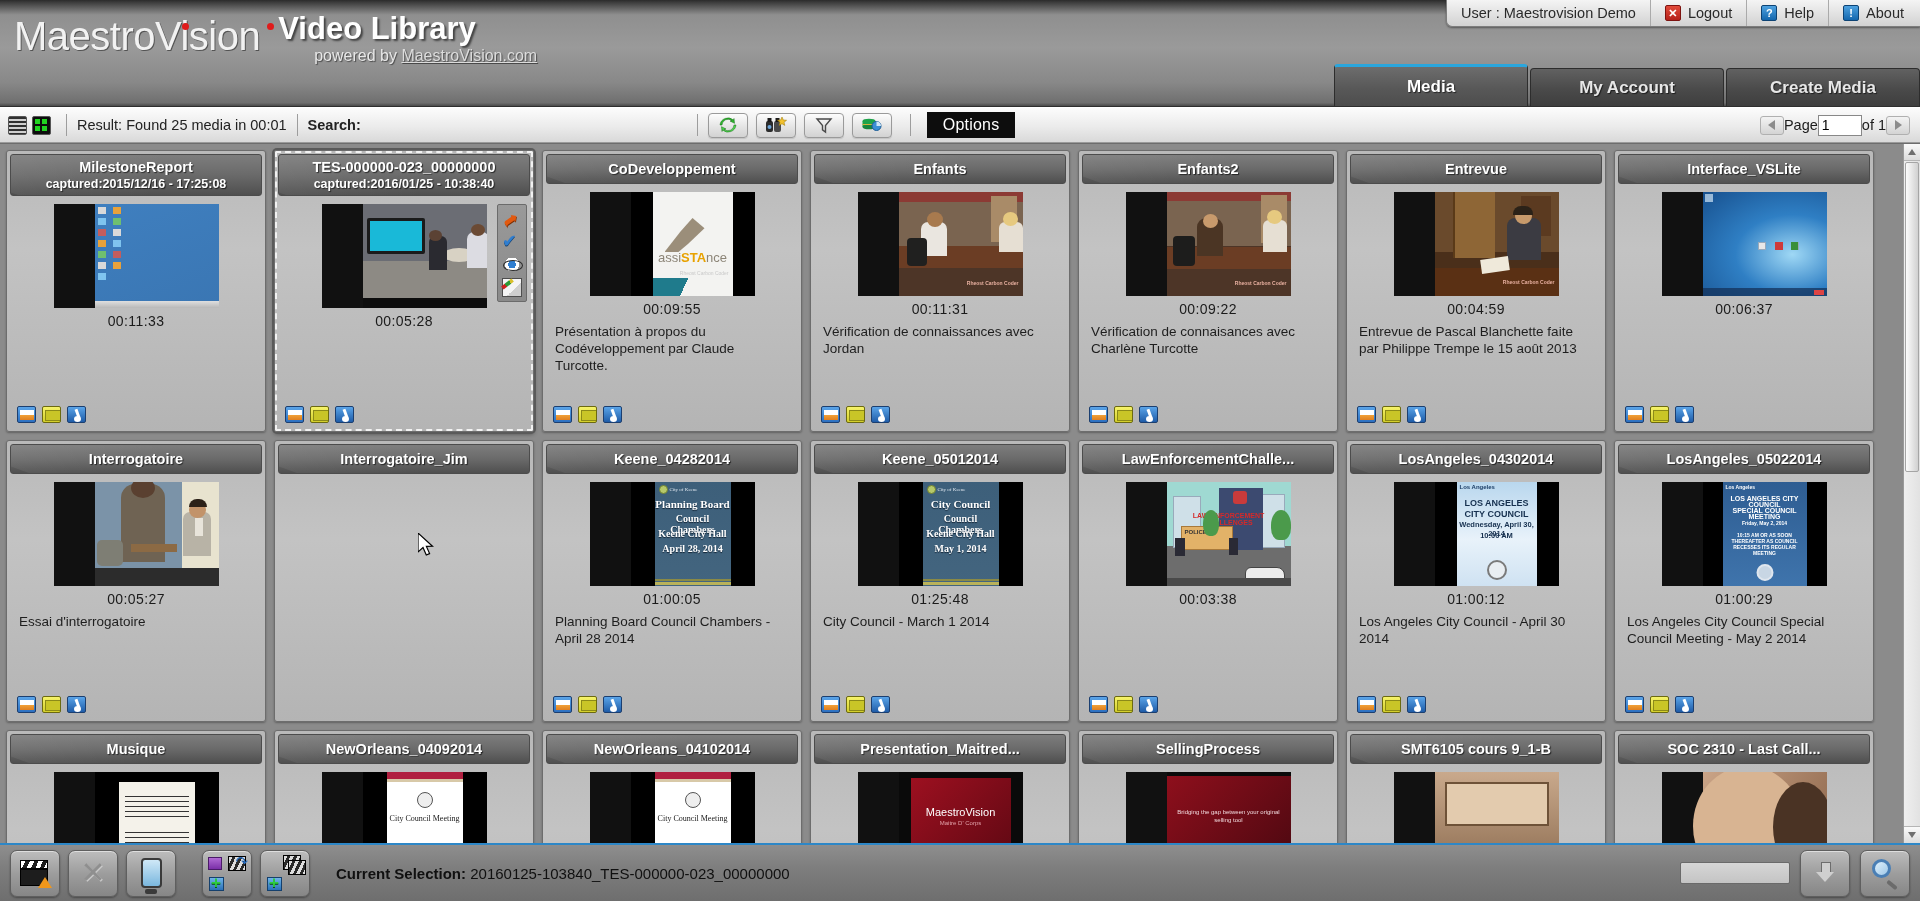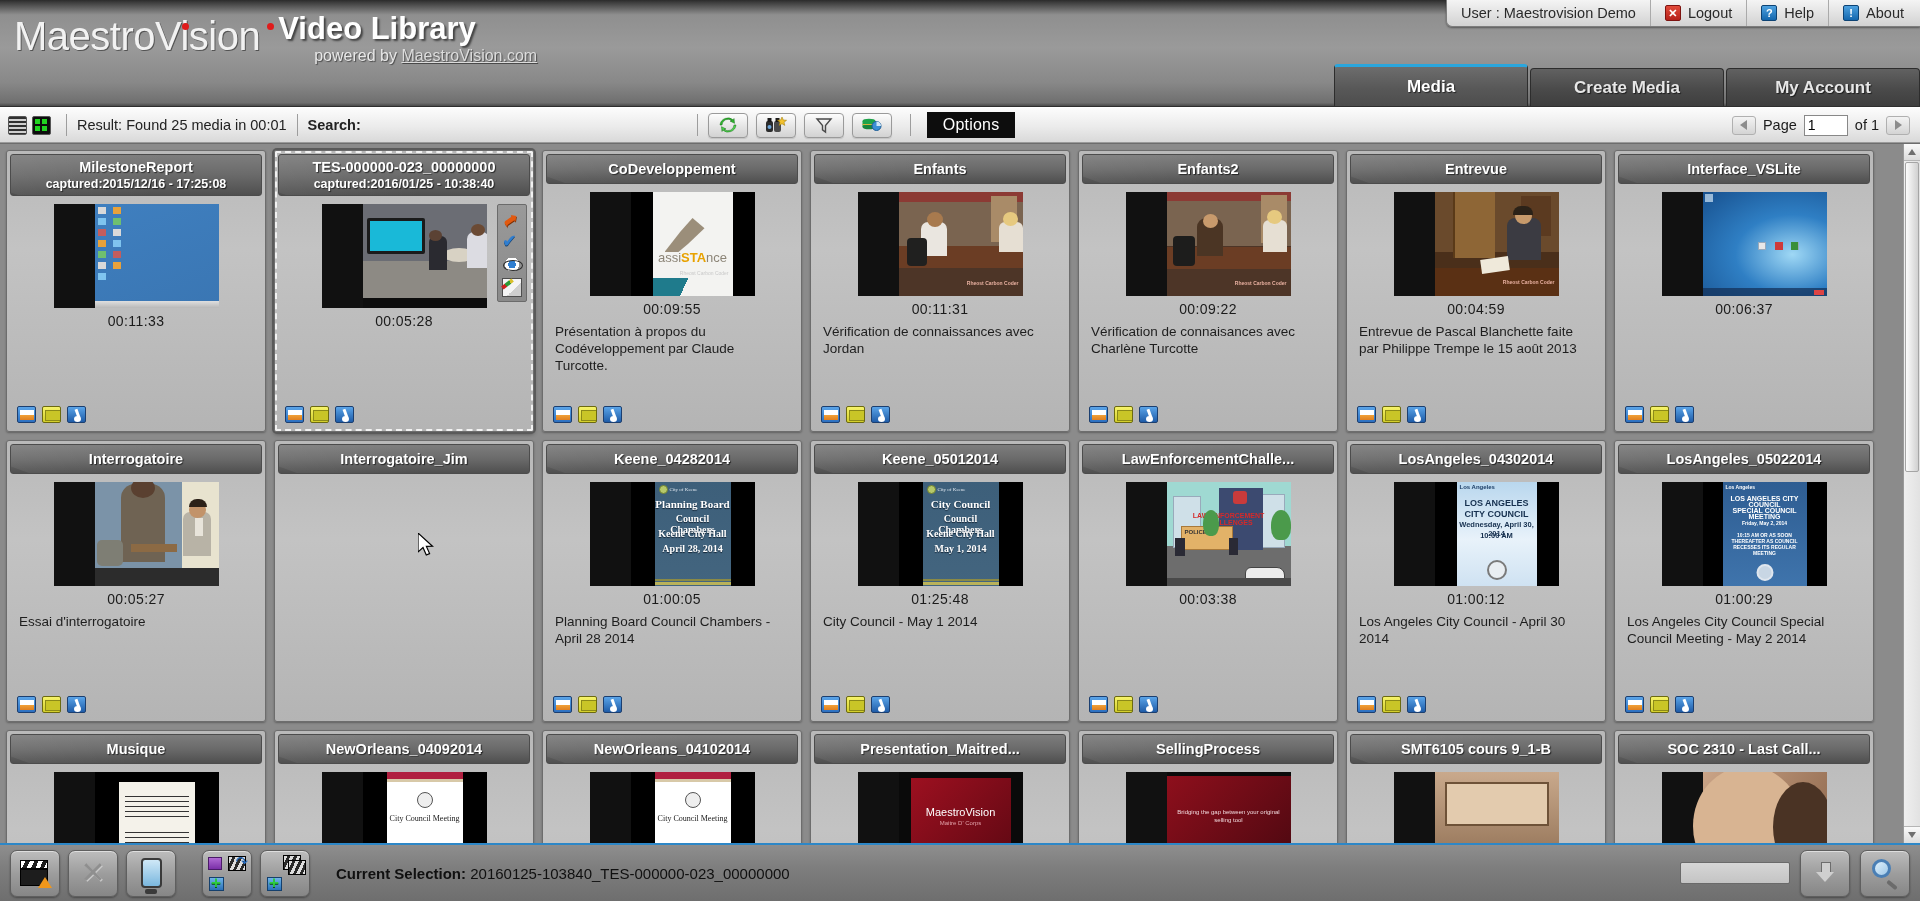--- a/index.html
+++ b/index.html
@@ -103,21 +103,21 @@
     width:40px; height:25px; margin-right:8px;
     border:1px solid #9a9a9a; border-radius:4px;
     background:linear-gradient(to bottom,#fdfdfd,#e6e6e6 52%,#d2d2d2);
     display:flex; align-items:center; justify-content:center; cursor:pointer;
     box-shadow:0 1px 1px rgba(0,0,0,.12);
   }
   .options-btn {
     background:#0d0d0d; color:#fff; font-size:16px;
     padding:4px 16px; margin-left:6px; cursor:pointer; letter-spacing:.2px;
   }
-  .pager { position:absolute; right:10px; display:flex; align-items:center; gap:7px; font-size:14.5px; color:#1c1c1c; }
+  .pager { position:absolute; right:10px; display:flex; align-items:center; font-size:14.5px; color:#1c1c1c; }
   .parrow {
     width:24px; height:19px; border-radius:3px; cursor:pointer;
     background:linear-gradient(to bottom,#f3f3f3,#d4d4d4);
     border:1px solid #b0b0b0; display:flex; align-items:center; justify-content:center;
   }
   .parrow i { width:0;height:0;border-top:5px solid transparent;border-bottom:5px solid transparent; display:block;}
   .parrow.left i  { border-right:7px solid #8c8c8c; }
   .parrow.right i { border-left:7px solid #8c8c8c; }
   .page-input { width:44px; height:21px; border:1px solid #888; background:#fff; font-size:14px; padding:0 3px;
                 font-family:"Liberation Sans", sans-serif; }
@@ -304,22 +304,22 @@
         <span>Help</span>
       </div>
       <div class="ub-item">
         <span class="ub-ico ico-i">!</span>
         <span>About</span>
       </div>
     </div>
 
     <div class="tabs">
       <div class="tab active">Media</div>
+      <div class="tab">My Account</div>
       <div class="tab">Create Media</div>
-      <div class="tab">My Account</div>
     </div>
   </div>
 
   <div class="toolbar">
     <div class="vwbtn vw-list"></div>
     <div class="vwbtn vw-grid"></div>
     <div class="sep"></div>
     <div class="tb-label">
       <b>Result:</b>
       <span class="val">Found 25 media in 00:01</span>
@@ -670,21 +670,21 @@
         <div style="position:absolute;left:24px;right:24px;top:16px;text-align:center;color:#fff;font-family:'Liberation Serif',serif;font-size:11px;font-weight:bold;text-shadow:0 1px 1px #123">City Council</div>
                     <div style="position:absolute;left:24px;right:24px;top:31px;text-align:center;color:#fff;font-family:'Liberation Serif',serif;font-size:10px;font-weight:bold;text-shadow:0 1px 1px #123">Council Chambers</div>
                     <div style="position:absolute;left:24px;right:24px;top:46px;text-align:center;color:#fff;font-family:'Liberation Serif',serif;font-size:10px;font-weight:bold;text-shadow:0 1px 1px #123">Keene City Hall</div>
                     <div style="position:absolute;left:24px;right:24px;top:61px;text-align:center;color:#fff;font-family:'Liberation Serif',serif;font-size:10px;font-weight:bold;text-shadow:0 1px 1px #123">May 1, 2014</div>
         <div style="position:absolute;left:24px;right:24px;bottom:1px;height:3px;background:#b9b25a"></div>
         <div style="position:absolute;left:24px;right:24px;bottom:5px;height:2px;background:#8a8a46"></div>
                   </div>
                 </div>
      </div>
               <div class="duration">01:25:48</div>
-              <div class="desc">City Council - May 1 2014</div>
+              <div class="desc">City Council - March 1 2014</div>
               <div class="card-icons">
        <div class="cico img"></div>
        <div class="cico scr"></div>
        <div class="cico tool"></div>
      </div>
             </div>
           </div>
           <div class="card">
             <div class="card-head">
               <div class="card-title">LawEnforcementChalle...</div>

